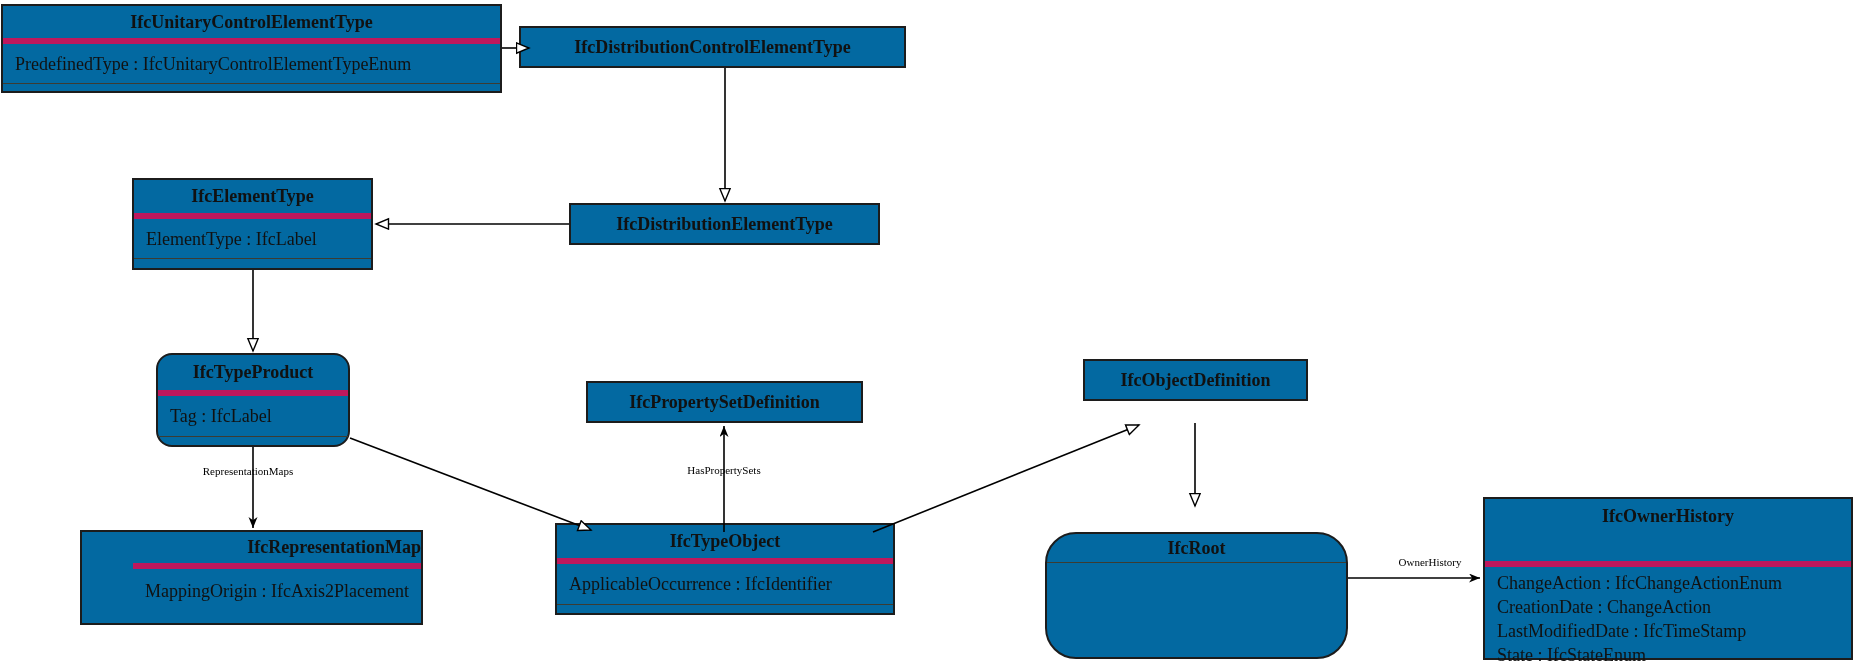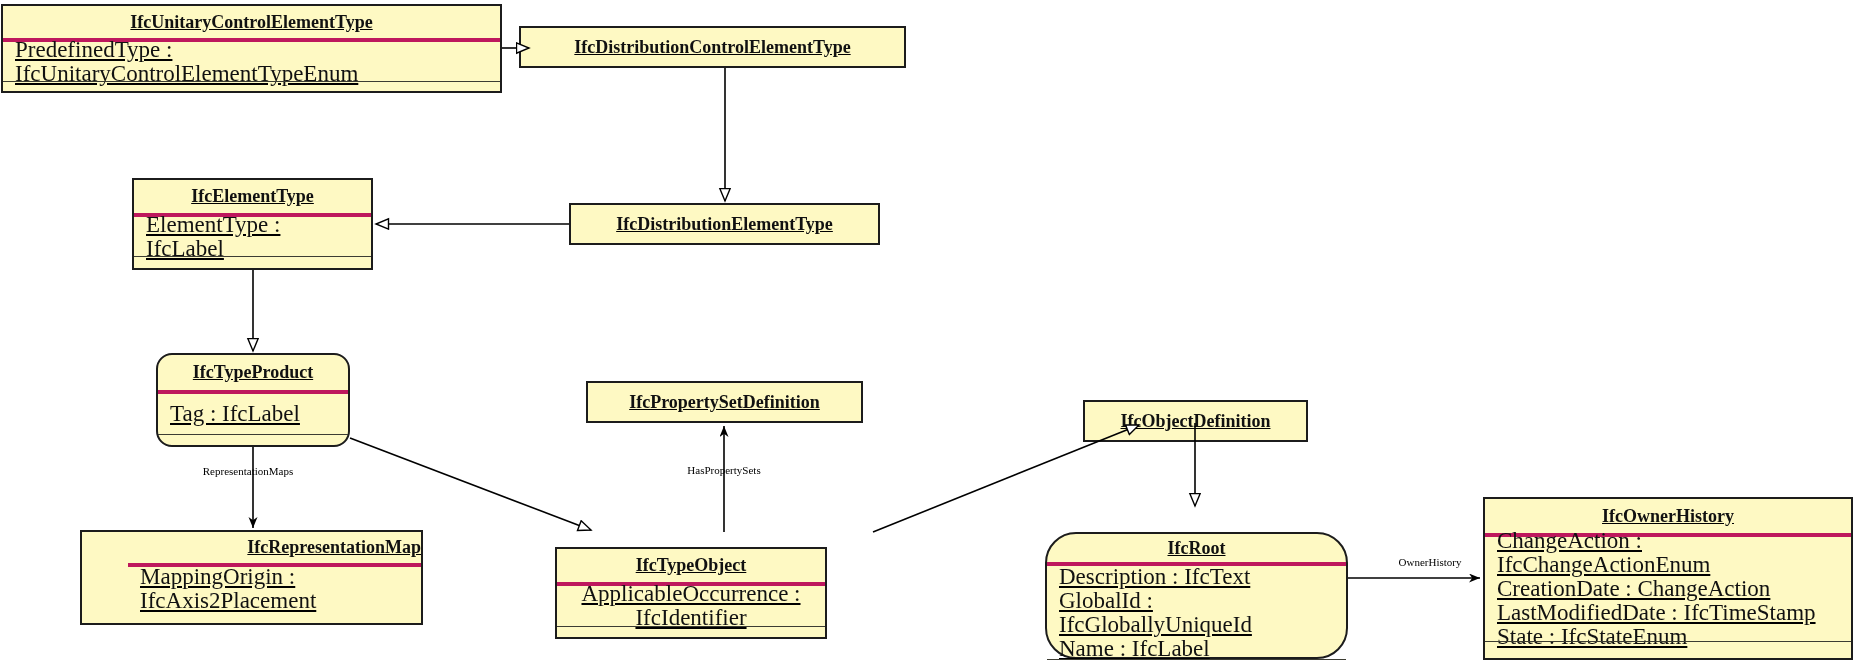--- a/index.html
+++ b/index.html
@@ -7,43 +7,42 @@
     position: relative;
     width: 1854px;
     height: 661px;
     background: #ffffff;
     font-family: "Liberation Serif", "DejaVu Serif", serif;
     overflow: hidden;
   }
   .uml-box {
     position: absolute;
     box-sizing: border-box;
-    background: #fef9c3;
+    background: #0369a1;
     border: 2px solid #1c1c1c;
     display: flex;
     flex-direction: column;
     z-index: 2;
-    text-decoration: underline;
   }
   .sec-title {
     display: flex;
     align-items: center;
     justify-content: center;
     font-weight: bold;
     font-size: 18px;
     color: #111;
     flex: 0 0 auto;
   }
   .sec-attrs {
-    border-top: 4px solid #be185d;
+    border-top: 6px solid #be185d;
     display: flex;
     flex-direction: column;
     justify-content: center;
     padding: 0 12px;
-    font-size: 23px;
+    font-size: 18px;
     line-height: 24px;
     color: #111;
     flex: 0 0 auto;
   }
   .sec-empty {
     border-top: 1px solid #3c3c32;
     flex: 1 1 auto;
   }
   
   .c-unitary   { left: 1px;    top: 4px;   width: 501px; height: 89px; }
@@ -51,31 +50,31 @@
   .c-unitary   .sec-attrs { height: 39px; }
   .c-distctrl  { left: 519px;  top: 26px;  width: 387px; height: 42px; }
   .c-elemtype  { left: 132px;  top: 178px; width: 241px; height: 92px; }
   .c-elemtype  .sec-title { height: 33px; }
   .c-elemtype  .sec-attrs { height: 39px; }
   .c-distelem  { left: 569px;  top: 203px; width: 311px; height: 42px; }
   .c-typeprod  { left: 156px;  top: 353px; width: 194px; height: 94px; border-radius: 16px; }
   .c-typeprod  .sec-title { height: 35px; }
   .c-typeprod  .sec-attrs { height: 40px; }
   .c-propset   { left: 586px;  top: 381px; width: 277px; height: 42px; }
-  .c-objdef    { left: 1083px; top: 400px; width: 225px; height: 42px; text-align: right; }
+  .c-objdef    { left: 1083px; top: 359px; width: 225px; height: 42px; text-align: right; }
   .c-repmap    { left: 80px;   top: 530px; width: 343px; height: 95px; align-items: flex-end; }
   .c-repmap    .sec-title { height: 31px; }
   .c-repmap    .sec-attrs { height: 44px; margin-left: 46px; }
-  .c-typeobj   { left: 555px;  top: 547px; width: 272px; height: 92px; text-align: center; }
+  .c-typeobj   { left: 555px;  top: 523px; width: 340px; height: 92px; }
   .c-typeobj   .sec-title { height: 33px; }
   .c-typeobj   .sec-attrs { height: 40px; }
   .c-root      { left: 1045px; top: 532px; width: 303px; height: 127px; border-radius: 31px; }
   .c-root      .sec-title { height: 28px; }
   .c-root      .sec-attrs { height: 93px; }
-  .c-ownerhist { left: 1483px; top: 497px; width: 370px; height: 163px; }
+  .c-ownerhist { left: 1483px; top: 497px; width: 370px; height: 163px; gap: 28px; }
   .c-ownerhist .sec-title { height: 34px; }
   .c-ownerhist .sec-attrs { height: 104px; }
 
   .single { justify-content: center; }
   .single .sec-title { flex: 1 1 auto; }
 
   #edges {
     position: absolute;
     left: 0; top: 0;
     width: 1854px; height: 661px;
@@ -150,25 +149,20 @@
   <div class="uml-box c-typeobj">
     <div class="sec-title">IfcTypeObject</div>
     <div class="sec-attrs">
       <div>ApplicableOccurrence : IfcIdentifier</div>
     </div>
     <div class="sec-empty"></div>
   </div>
 
   <div class="uml-box c-root">
     <div class="sec-title">IfcRoot</div>
-    <div class="sec-attrs">
-      <div>Description : IfcText</div>
-      <div>GlobalId : IfcGloballyUniqueId</div>
-      <div>Name : IfcLabel</div>
-    </div>
     <div class="sec-empty"></div>
   </div>
 
   <div class="uml-box c-ownerhist">
     <div class="sec-title">IfcOwnerHistory</div>
     <div class="sec-attrs">
       <div>ChangeAction : IfcChangeActionEnum</div>
       <div>CreationDate : ChangeAction</div>
       <div>LastModifiedDate : IfcTimeStamp</div>
       <div>State : IfcStateEnum</div>

